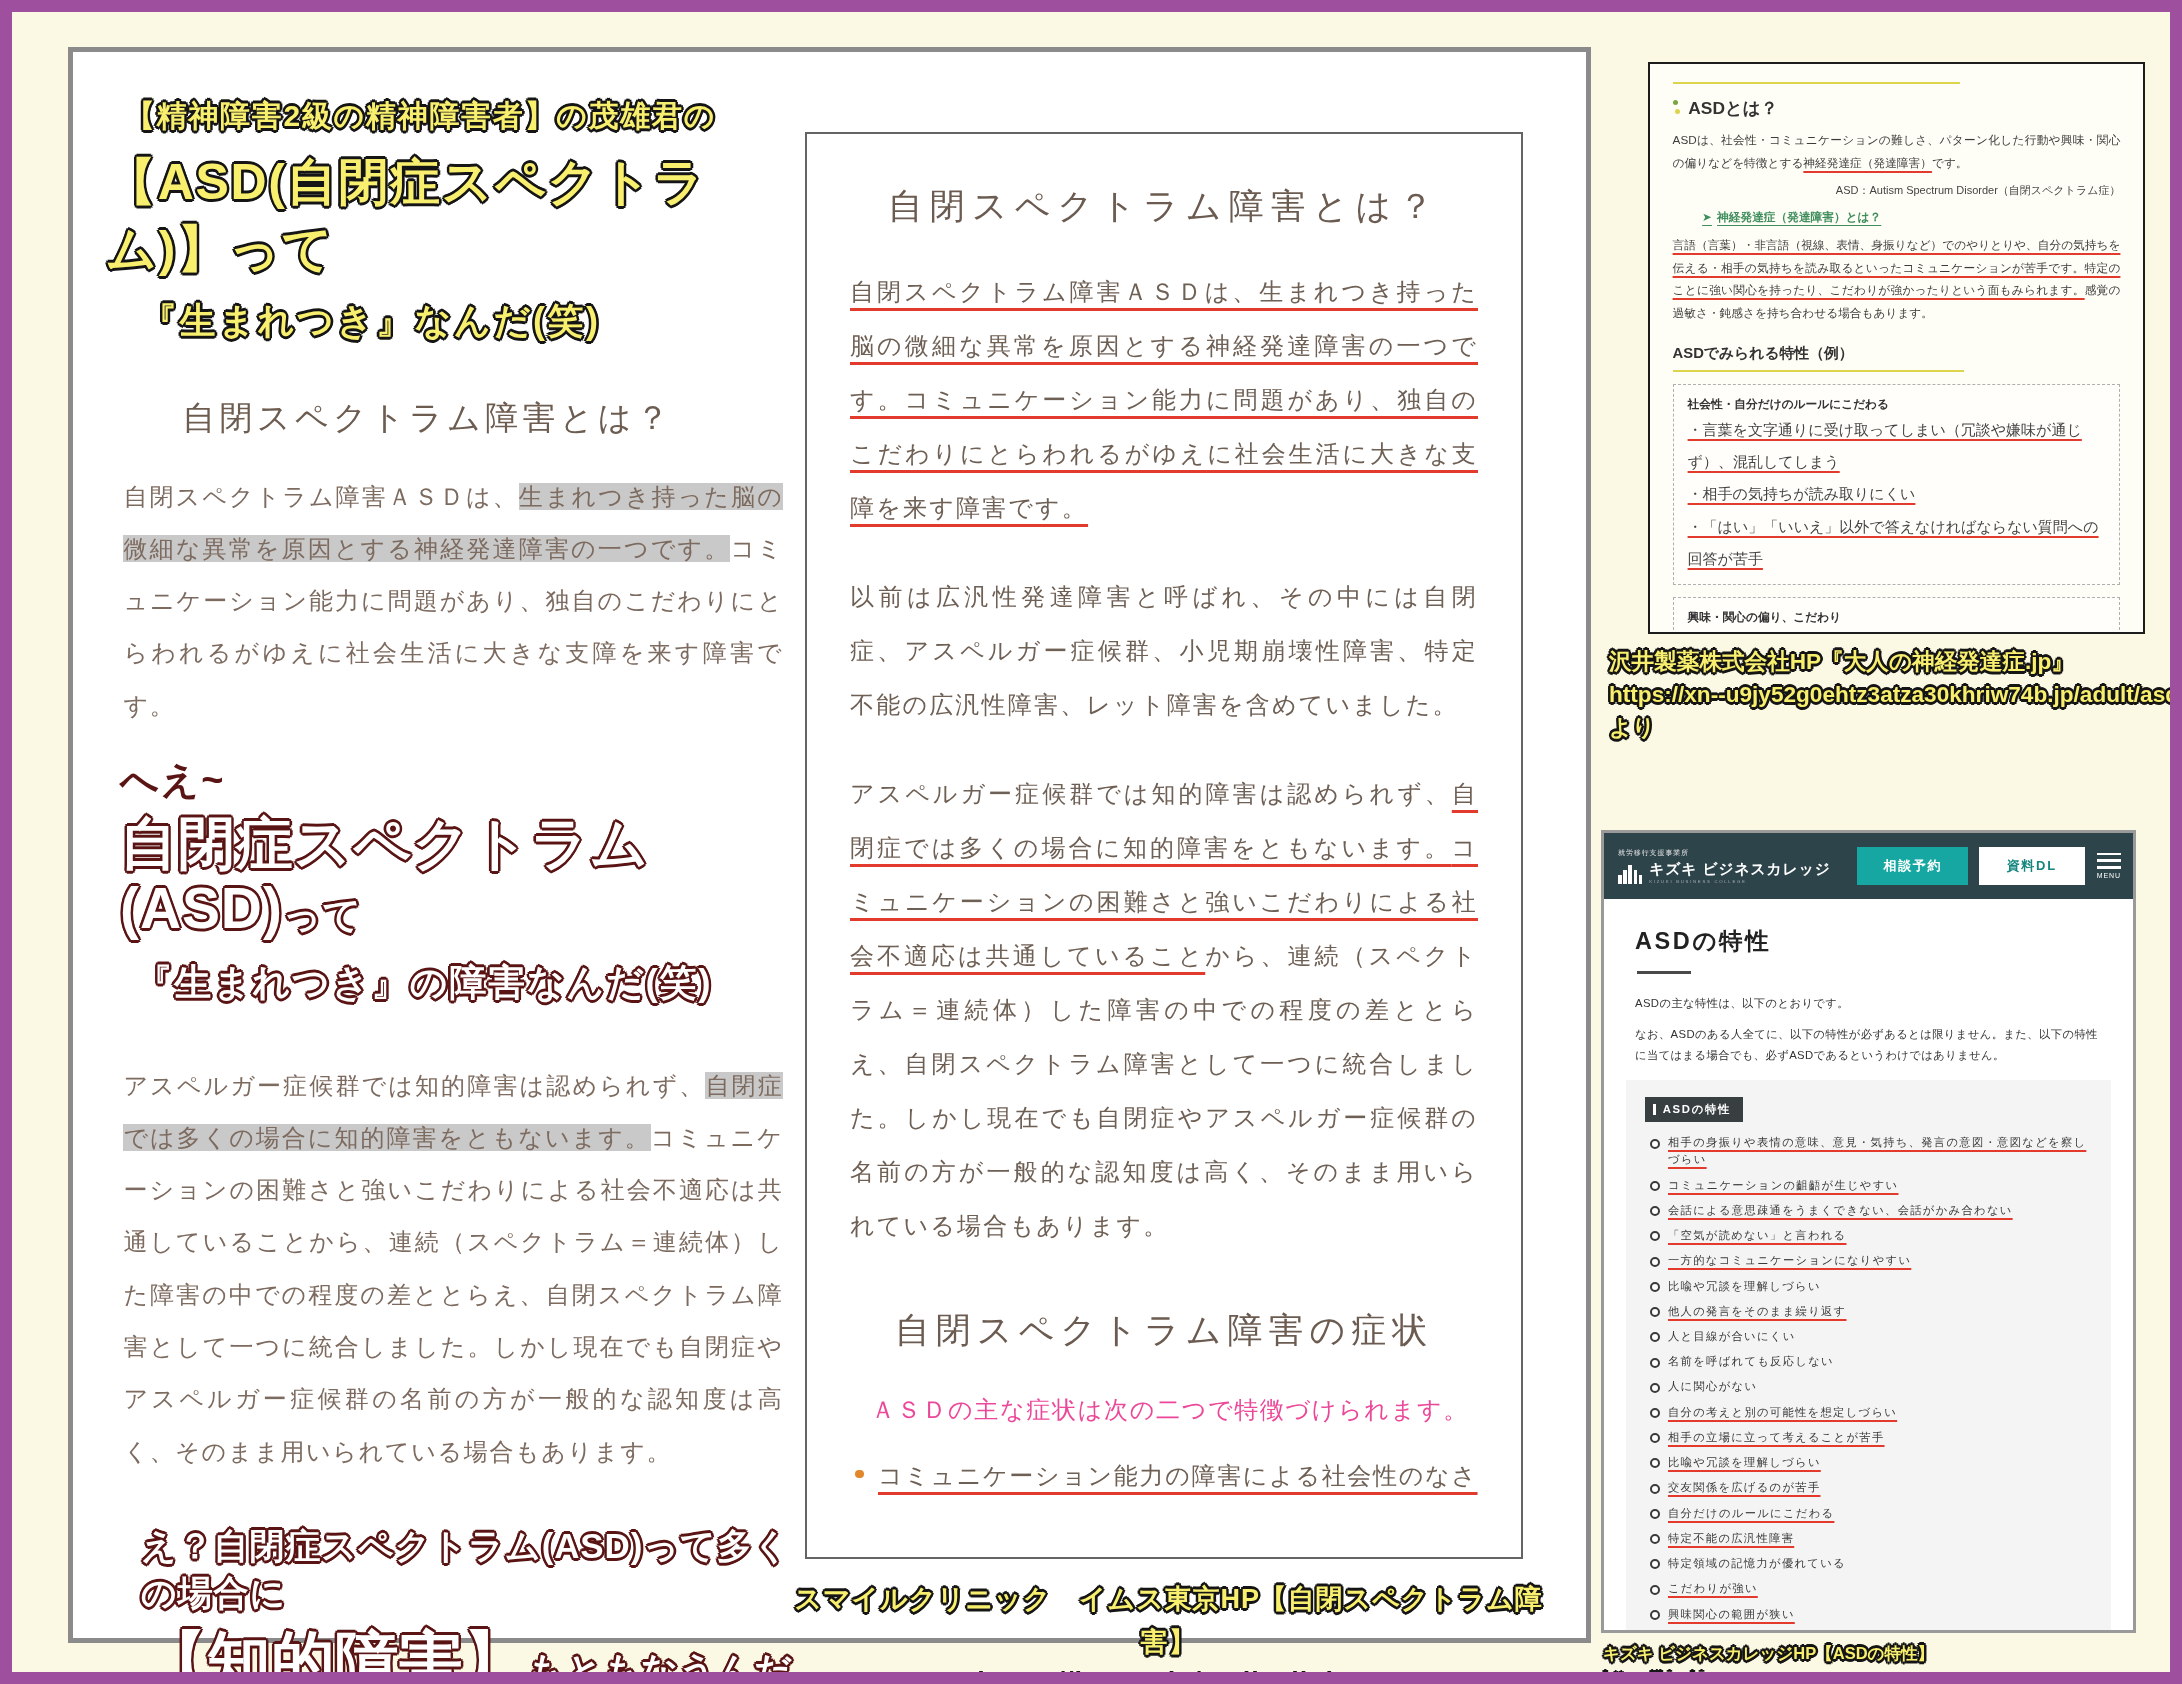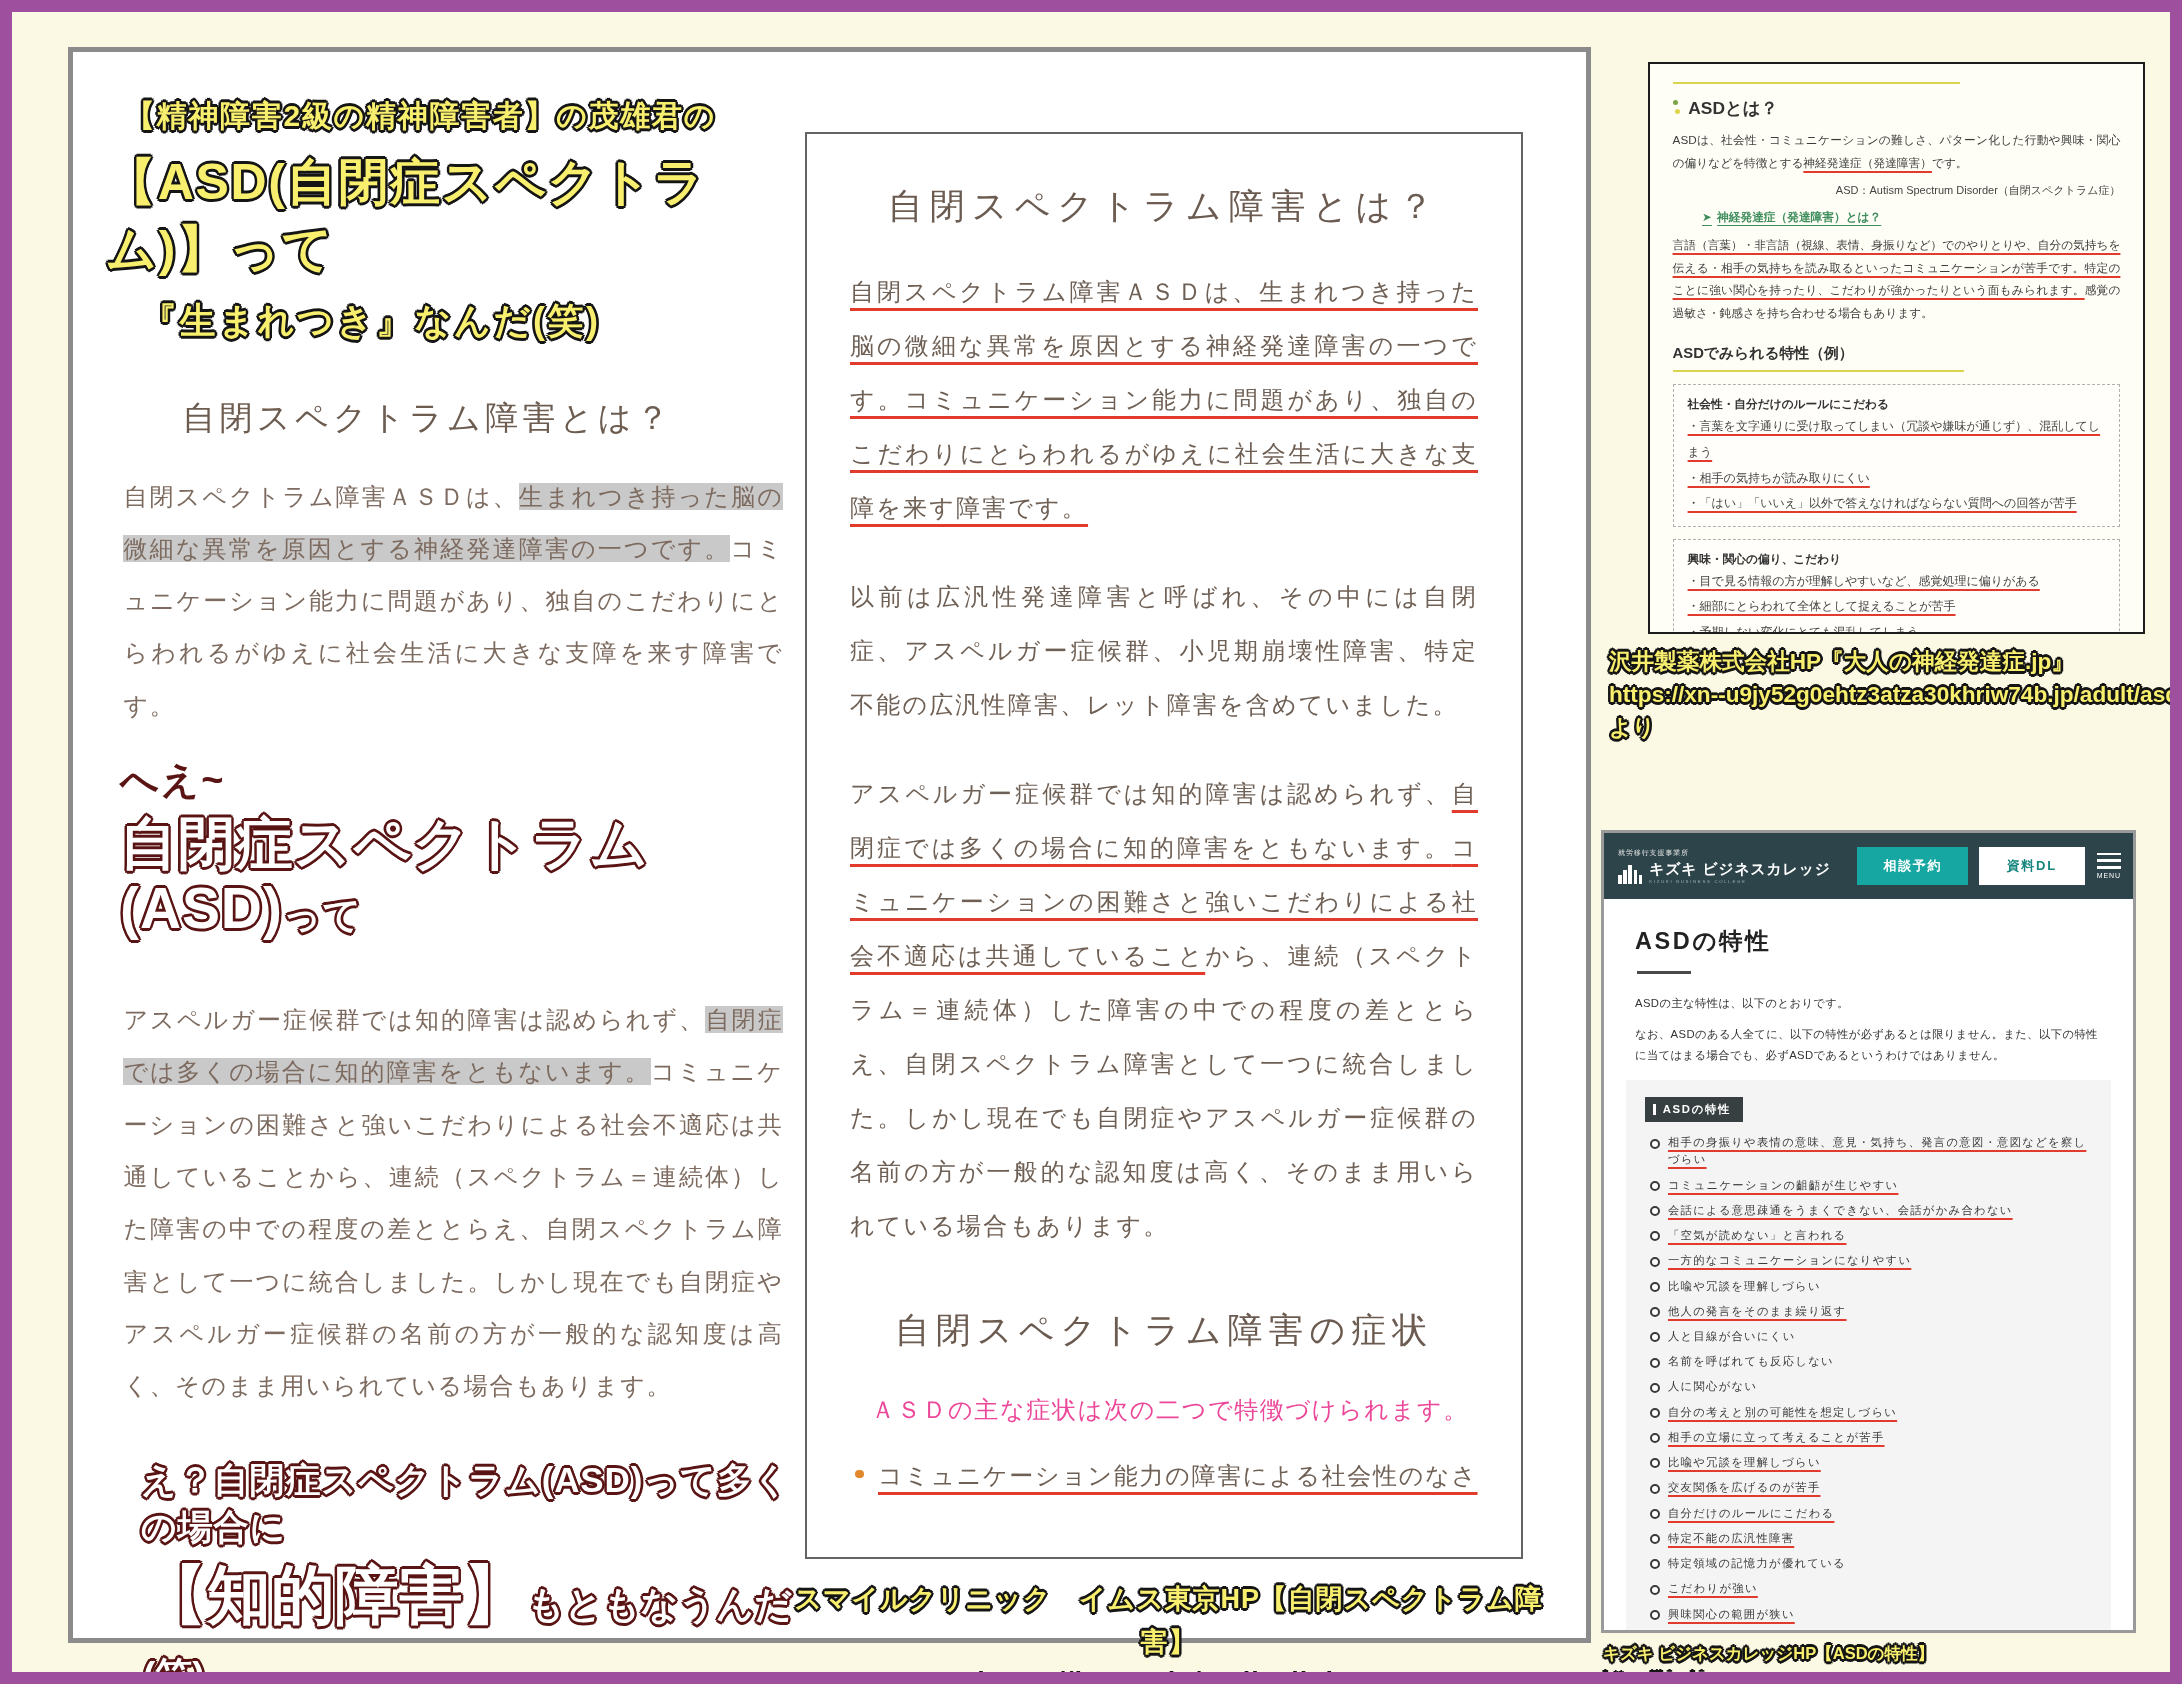--- a/index.html
+++ b/index.html
@@ -72,21 +72,21 @@
   .sawai .ru{text-decoration-thickness:1.7px;text-underline-offset:3.5px;}
   .sw-note{font-size:11px;text-align:right;margin-top:8.7px;color:#444;}
   .sw-link{font-size:11.7px;font-weight:bold;color:#3f8d5c;margin:12px 0 0 29.5px;
     text-decoration:underline;text-underline-offset:3.5px;text-decoration-color:#3f8d5c;cursor:pointer;display:inline-block;}
   .sw-link .arr{margin-right:5.2px;}
   .sw-sub{font-size:14.8px;font-weight:bold;color:#333;margin-top:19px;padding-bottom:7px;
     border-bottom:2.6px solid #ddd44e;width:291px;}
   .sw-box{border:0.9px dashed #b0b0b0;padding:7px 14px 8.7px 14px;margin-top:12px;background:#fffefa;}
   .sw-box-title{font-size:11.7px;font-weight:bold;color:#333;margin:5.2px 0 1.7px 0;}
   ul.swlist{list-style:none;margin:1.7px 0 0 0;padding:0;}
-  ul.swlist li{font-size:12px;line-height:2.15;color:#444;}
+  ul.swlist li{font-size:15px;line-height:2.15;color:#444;}
   .sawai-caption{position:absolute;left:1597px;top:634px;width:574px;font-size:22.6px;line-height:1.45;}
 
   
   .kizuki{position:absolute;left:1589px;top:818px;width:535px;height:803px;
     border:3.5px solid #9a9a9a;background:#fff;overflow:hidden;}
   .kz-header{height:66px;background:#2e444b;display:flex;align-items:center;padding:0 12px 0 14px;}
   .kz-brandwrap{display:flex;flex-direction:column;}
   .kz-small{font-size:7px;color:#e8e8e8;letter-spacing:0.9px;margin-bottom:2.6px;}
   .kz-brandline{display:flex;align-items:flex-end;gap:7px;}
   .kz-logo{display:flex;align-items:flex-end;gap:1.7px;height:21px;}
@@ -130,20 +130,21 @@
       <div class="yh1 o-black">【精神障害2級の精神障害者】の茂雄君の</div>
       <div class="yh2 o-black">【ASD(自閉症スペクトラム)】って</div>
       <div class="yh3 o-black">『生まれつき』なんだ(笑)</div>
 
       <div class="lb-heading">自閉スペクトラム障害とは？</div>
 
       <p class="lb-body"><span>自閉スペクトラム障害ＡＳＤは、</span><span class="hl">生まれつき持った脳の微細な異常を原因とする神経発達障害の一つです。</span><span>コミュニケーション能力に問題があり、独自のこだわりにとらわれるがゆえに社会生活に大きな支障を来す障害です。</span></p>
 
       <div class="mr-lead">へえ~</div>
       <div class="mr-big o-maroon"><span>自閉症スペクトラム(ASD)</span><span class="tail">って</span></div>
+      <div class="mr-mid o-maroon">『生まれつき』の障害なんだ(笑)</div>
 
       <p class="lb-body" style="margin-top:52px;"><span>アスペルガー症候群では知的障害は認められず、</span><span class="hl">自閉症では多くの場合に知的障害をともないます。</span><span>コミュニケーションの困難さと強いこだわりによる社会不適応は共通していることから、連続（スペクトラム＝連続体）した障害の中での程度の差ととらえ、自閉スペクトラム障害として一つに統合しました。しかし現在でも自閉症やアスペルガー症候群の名前の方が一般的な認知度は高く、そのまま用いられている場合もあります。</span></p>
 
       <div class="mr-line1 o-maroon">え？自閉症スペクトラム(ASD)って多くの場合に</div>
       <div class="mr-line2 o-maroon"><span>【知的障害】</span><span class="tail">もともなうんだ(笑)</span></div>
     </div>
 
     <div class="clinic">
       <div class="cl-title">自閉スペクトラム障害とは？</div>
 

